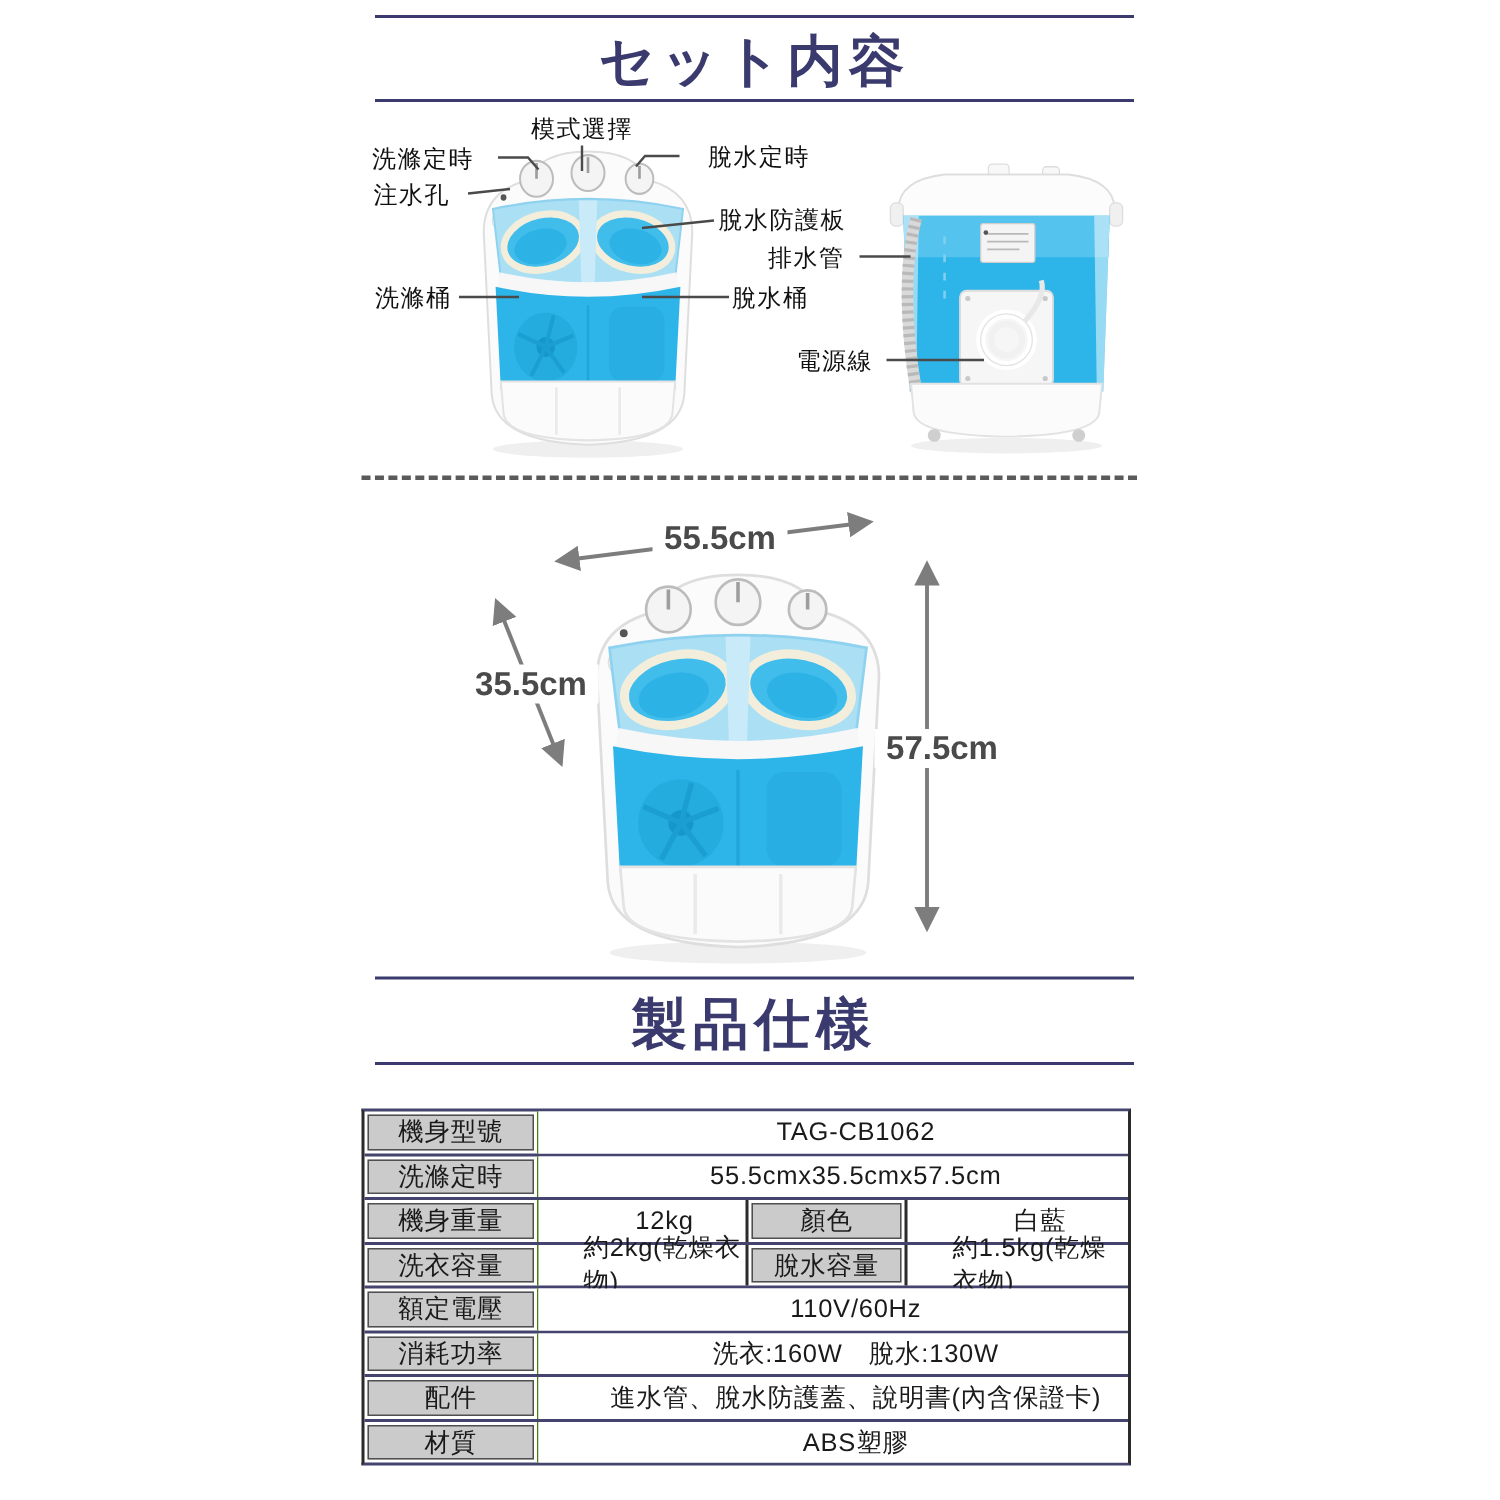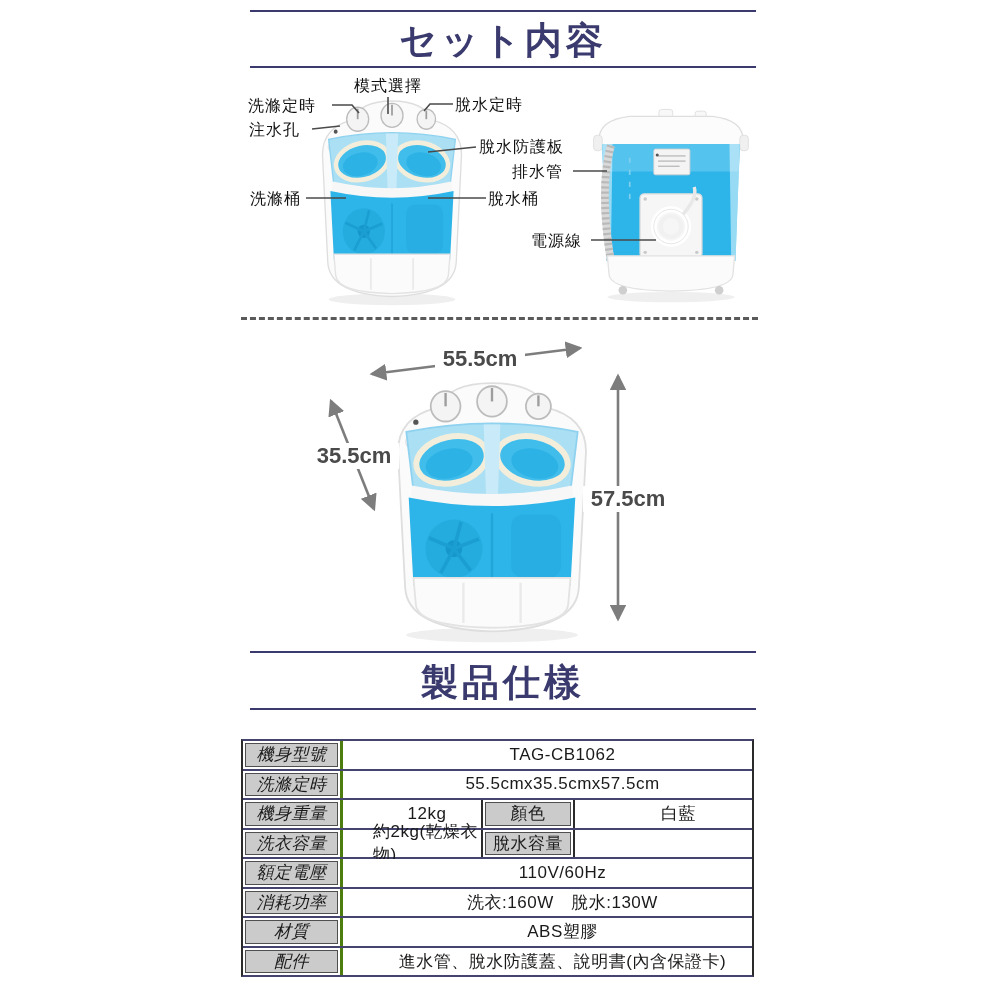--- a/index.html
+++ b/index.html
@@ -29,27 +29,27 @@
 
   
   .spec-table{position:absolute;left:241px;top:739px;width:513px;
               border-top:2.5px solid #44446f;border-bottom:2.5px solid #44446f;
               border-left:2px solid #2b2b2b;border-right:2px solid #2b2b2b;
               box-sizing:border-box;background:#fff;}
   .spec-row{display:flex;height:27.5px;border-bottom:2.5px solid #44446f;}
   .spec-row:last-child{border-bottom:none;}
   .cell{display:flex;align-items:center;justify-content:center;font-size:17px;
         letter-spacing:0.5px;box-sizing:border-box;padding-left:30px;}
-  .cell-label{width:100px;border-right:3px solid #4d7c0f;padding:2px;font-style:italic;}
+  .cell-label{width:116px;border-right:1px solid #4d7c0f;padding:2px;}
   .cell-label .inner,.cell-l2 .inner{width:100%;height:100%;background:#cbcbcb;
         border:1px solid #4f4f4f;display:flex;align-items:center;justify-content:center;
         box-sizing:border-box;}
   .cell-value{flex:1;background:#fff;}
   .cell-v1{width:140px;border-right:2px solid #2b2b2b;}
-  .cell-l2{width:92px;border-right:2px solid #2b2b2b;padding:2px;}
+  .cell-l2{width:106px;border-right:2px solid #2b2b2b;padding:2px;}
   .cell-v2{flex:1;}
 </style>
 </head>
 <body>
 
 <div class="page">
 
   <svg width="0" height="0" style="position:absolute" aria-hidden="true">
     <defs>
       <symbol id="washer-front" viewBox="0 0 200 240" preserveAspectRatio="none">
@@ -156,21 +156,21 @@
         <polyline points="236,77 188,82"></polyline>
         <polyline points="333,101 367,101"></polyline>
         <polyline points="66,128 106,128"></polyline>
         <polyline points="246,128 188,128"></polyline>
         <polyline points="351,170 416,170"></polyline>
       </g>
     </svg>
 
     <div class="callout" style="left:105px;top:6px;width:86px;text-align:center;">模式選擇</div>
     <div class="callout" style="left:8px;top:26px;">洗滌定時</div>
-    <div class="callout" style="left:215px;top:25px;">脫水定時</div>
+    <div class="callout" style="left:232px;top:25px;">脫水定時</div>
     <div class="callout" style="left:9px;top:50px;">注水孔</div>
     <div class="callout" style="left:239px;top:67px;">脫水防護板</div>
     <div class="callout" style="left:272px;top:92px;">排水管</div>
     <div class="callout" style="left:10px;top:119px;">洗滌桶</div>
     <div class="callout" style="left:248px;top:119px;">脫水桶</div>
     <div class="callout" style="left:291px;top:161px;">電源線</div>
   </div>
 
   <div class="dash-divider"></div>
 
@@ -229,44 +229,45 @@
     </div>
 
     <div class="spec-row">
       <div class="cell cell-label">
         <div class="inner">洗衣容量</div>
       </div>
       <div class="cell cell-v1">約2kg(乾燥衣物)</div>
       <div class="cell cell-l2">
         <div class="inner">脫水容量</div>
       </div>
+      <div class="cell cell-v2">約1.5kg(乾燥衣物)</div>
     </div>
 
     <div class="spec-row">
       <div class="cell cell-label">
         <div class="inner">額定電壓</div>
       </div>
       <div class="cell cell-value">110V/60Hz</div>
     </div>
 
     <div class="spec-row">
       <div class="cell cell-label">
         <div class="inner">消耗功率</div>
       </div>
       <div class="cell cell-value">洗衣:160W　脫水:130W</div>
     </div>
 
     <div class="spec-row">
       <div class="cell cell-label">
+        <div class="inner">配件</div>
+      </div>
+      <div class="cell cell-value">進水管、脫水防護蓋、說明書(內含保證卡)</div>
+    </div>
+
+    <div class="spec-row">
+      <div class="cell cell-label">
         <div class="inner">材質</div>
       </div>
       <div class="cell cell-value">ABS塑膠</div>
     </div>
 
-    <div class="spec-row">
-      <div class="cell cell-label">
-        <div class="inner">配件</div>
-      </div>
-      <div class="cell cell-value">進水管、脫水防護蓋、說明書(內含保證卡)</div>
-    </div>
-
   </div>
 </div>
 
 </body></html>

